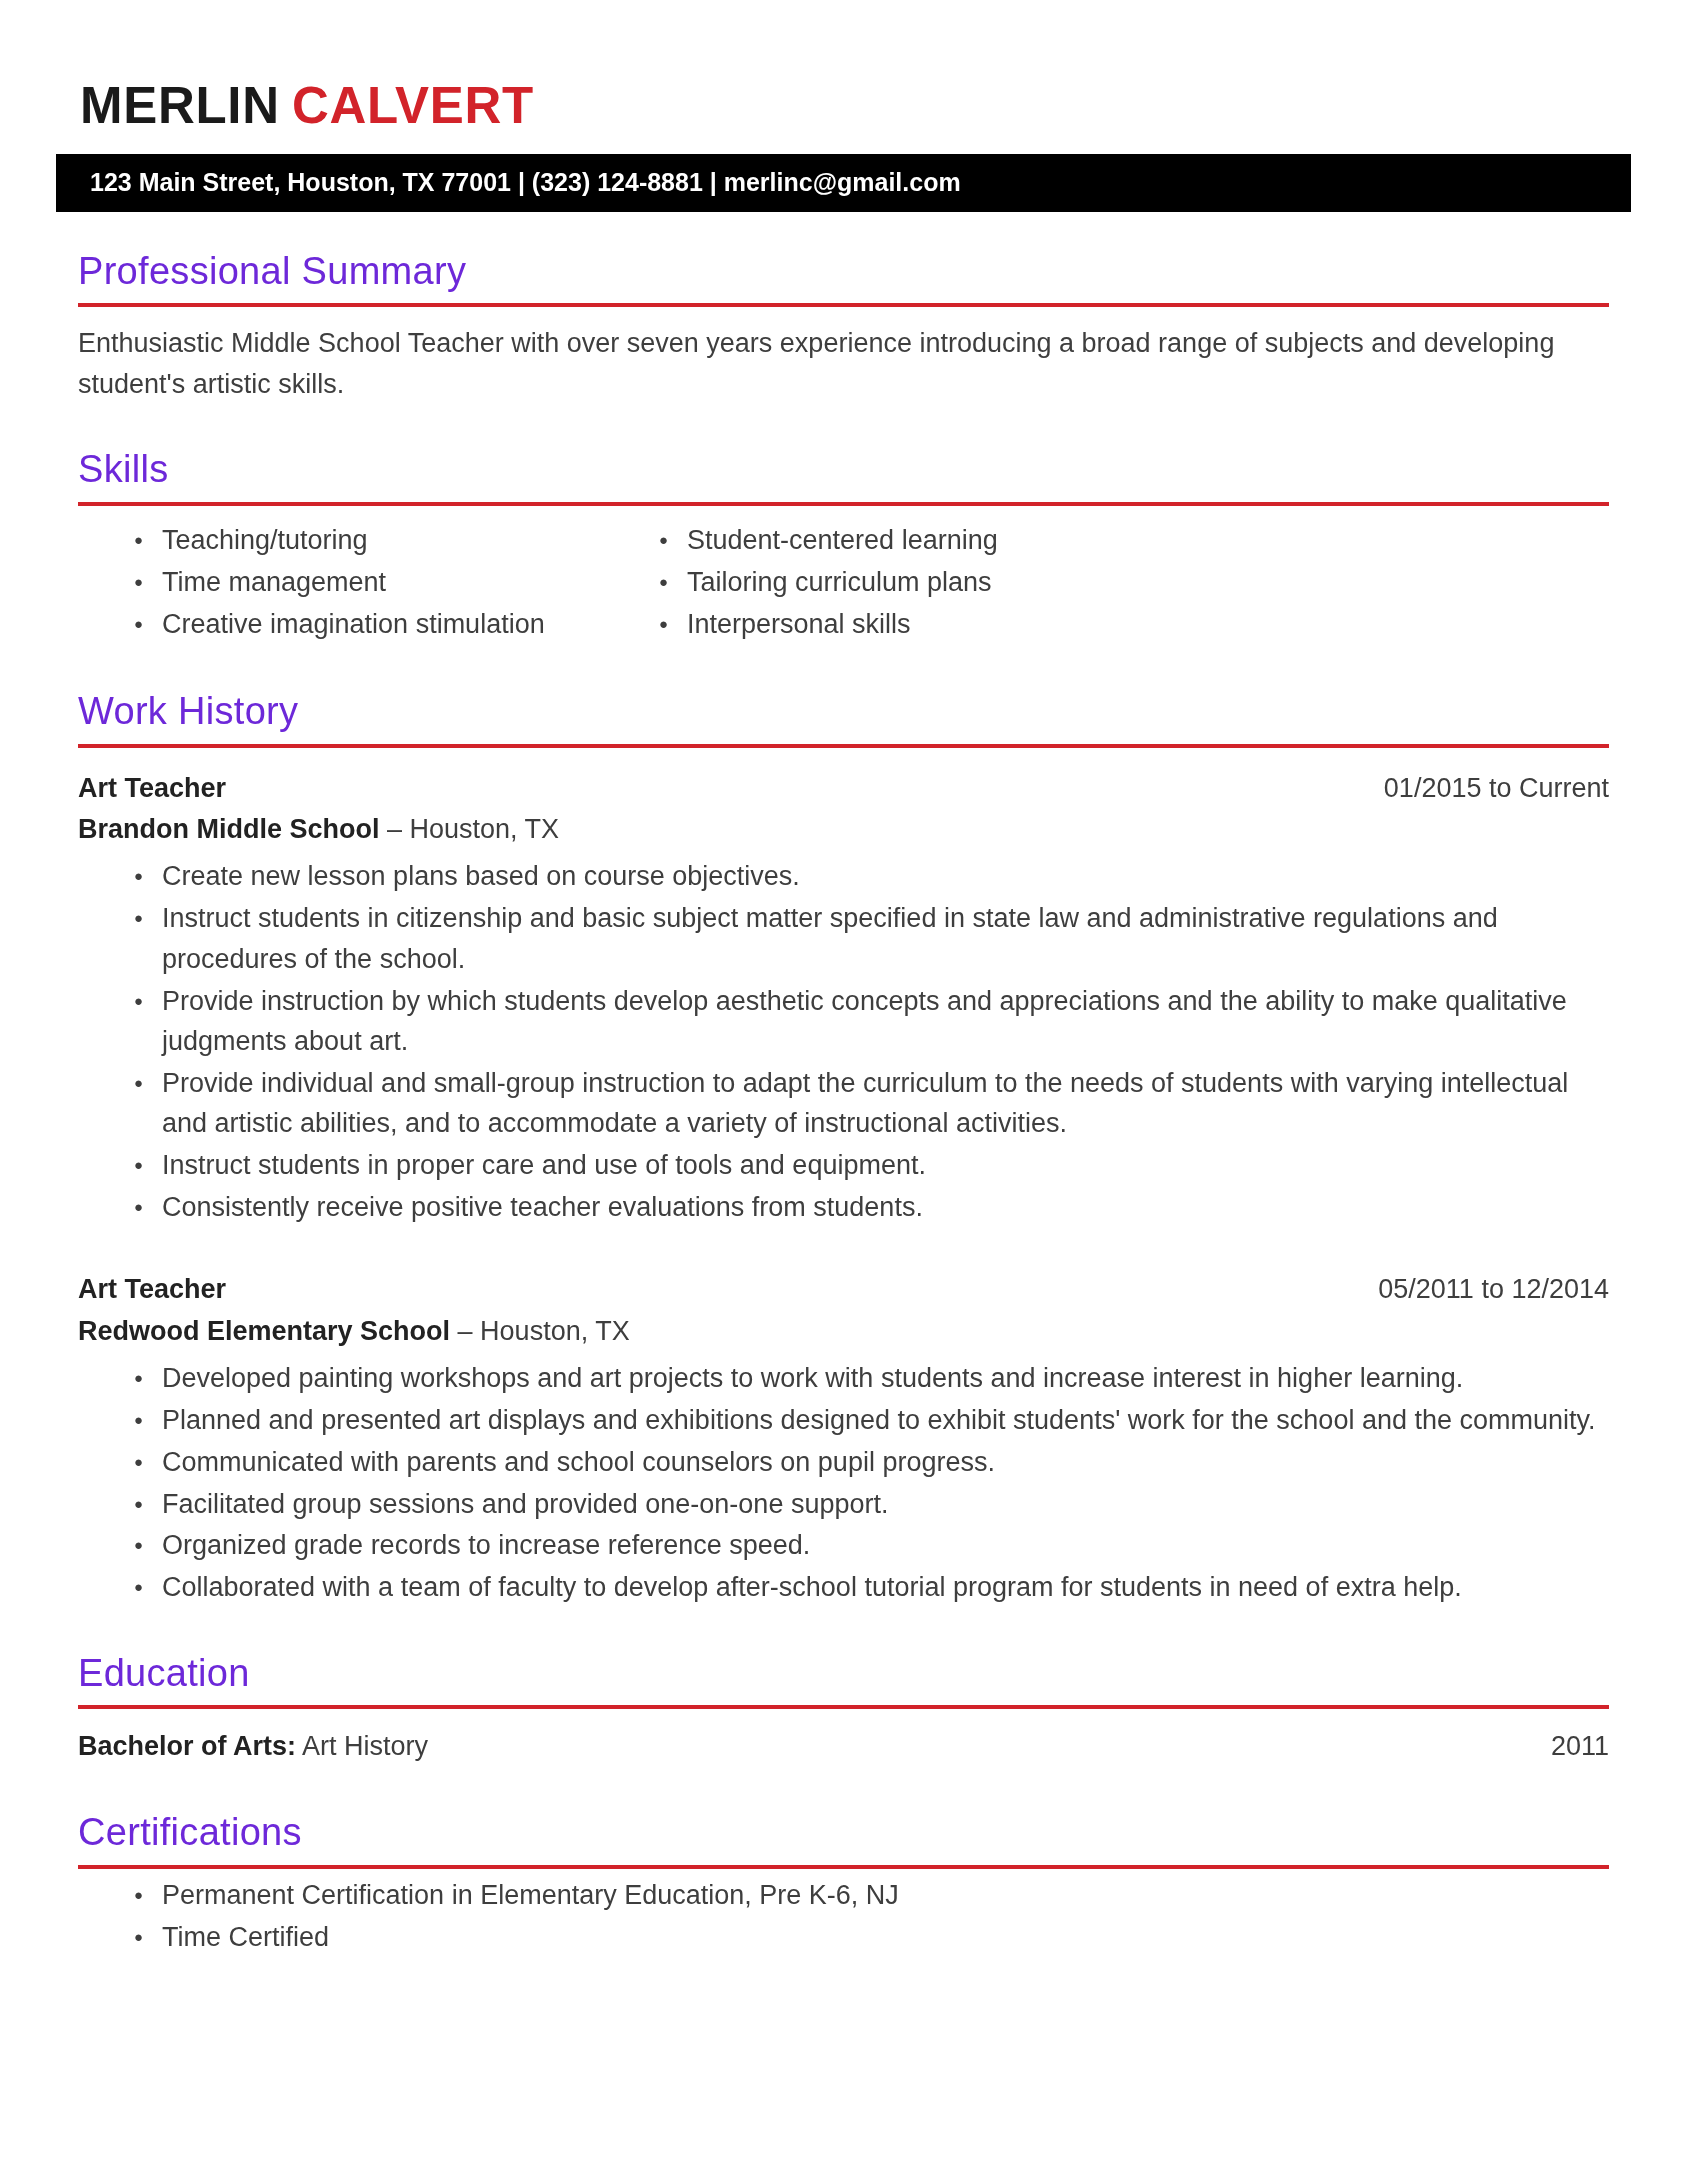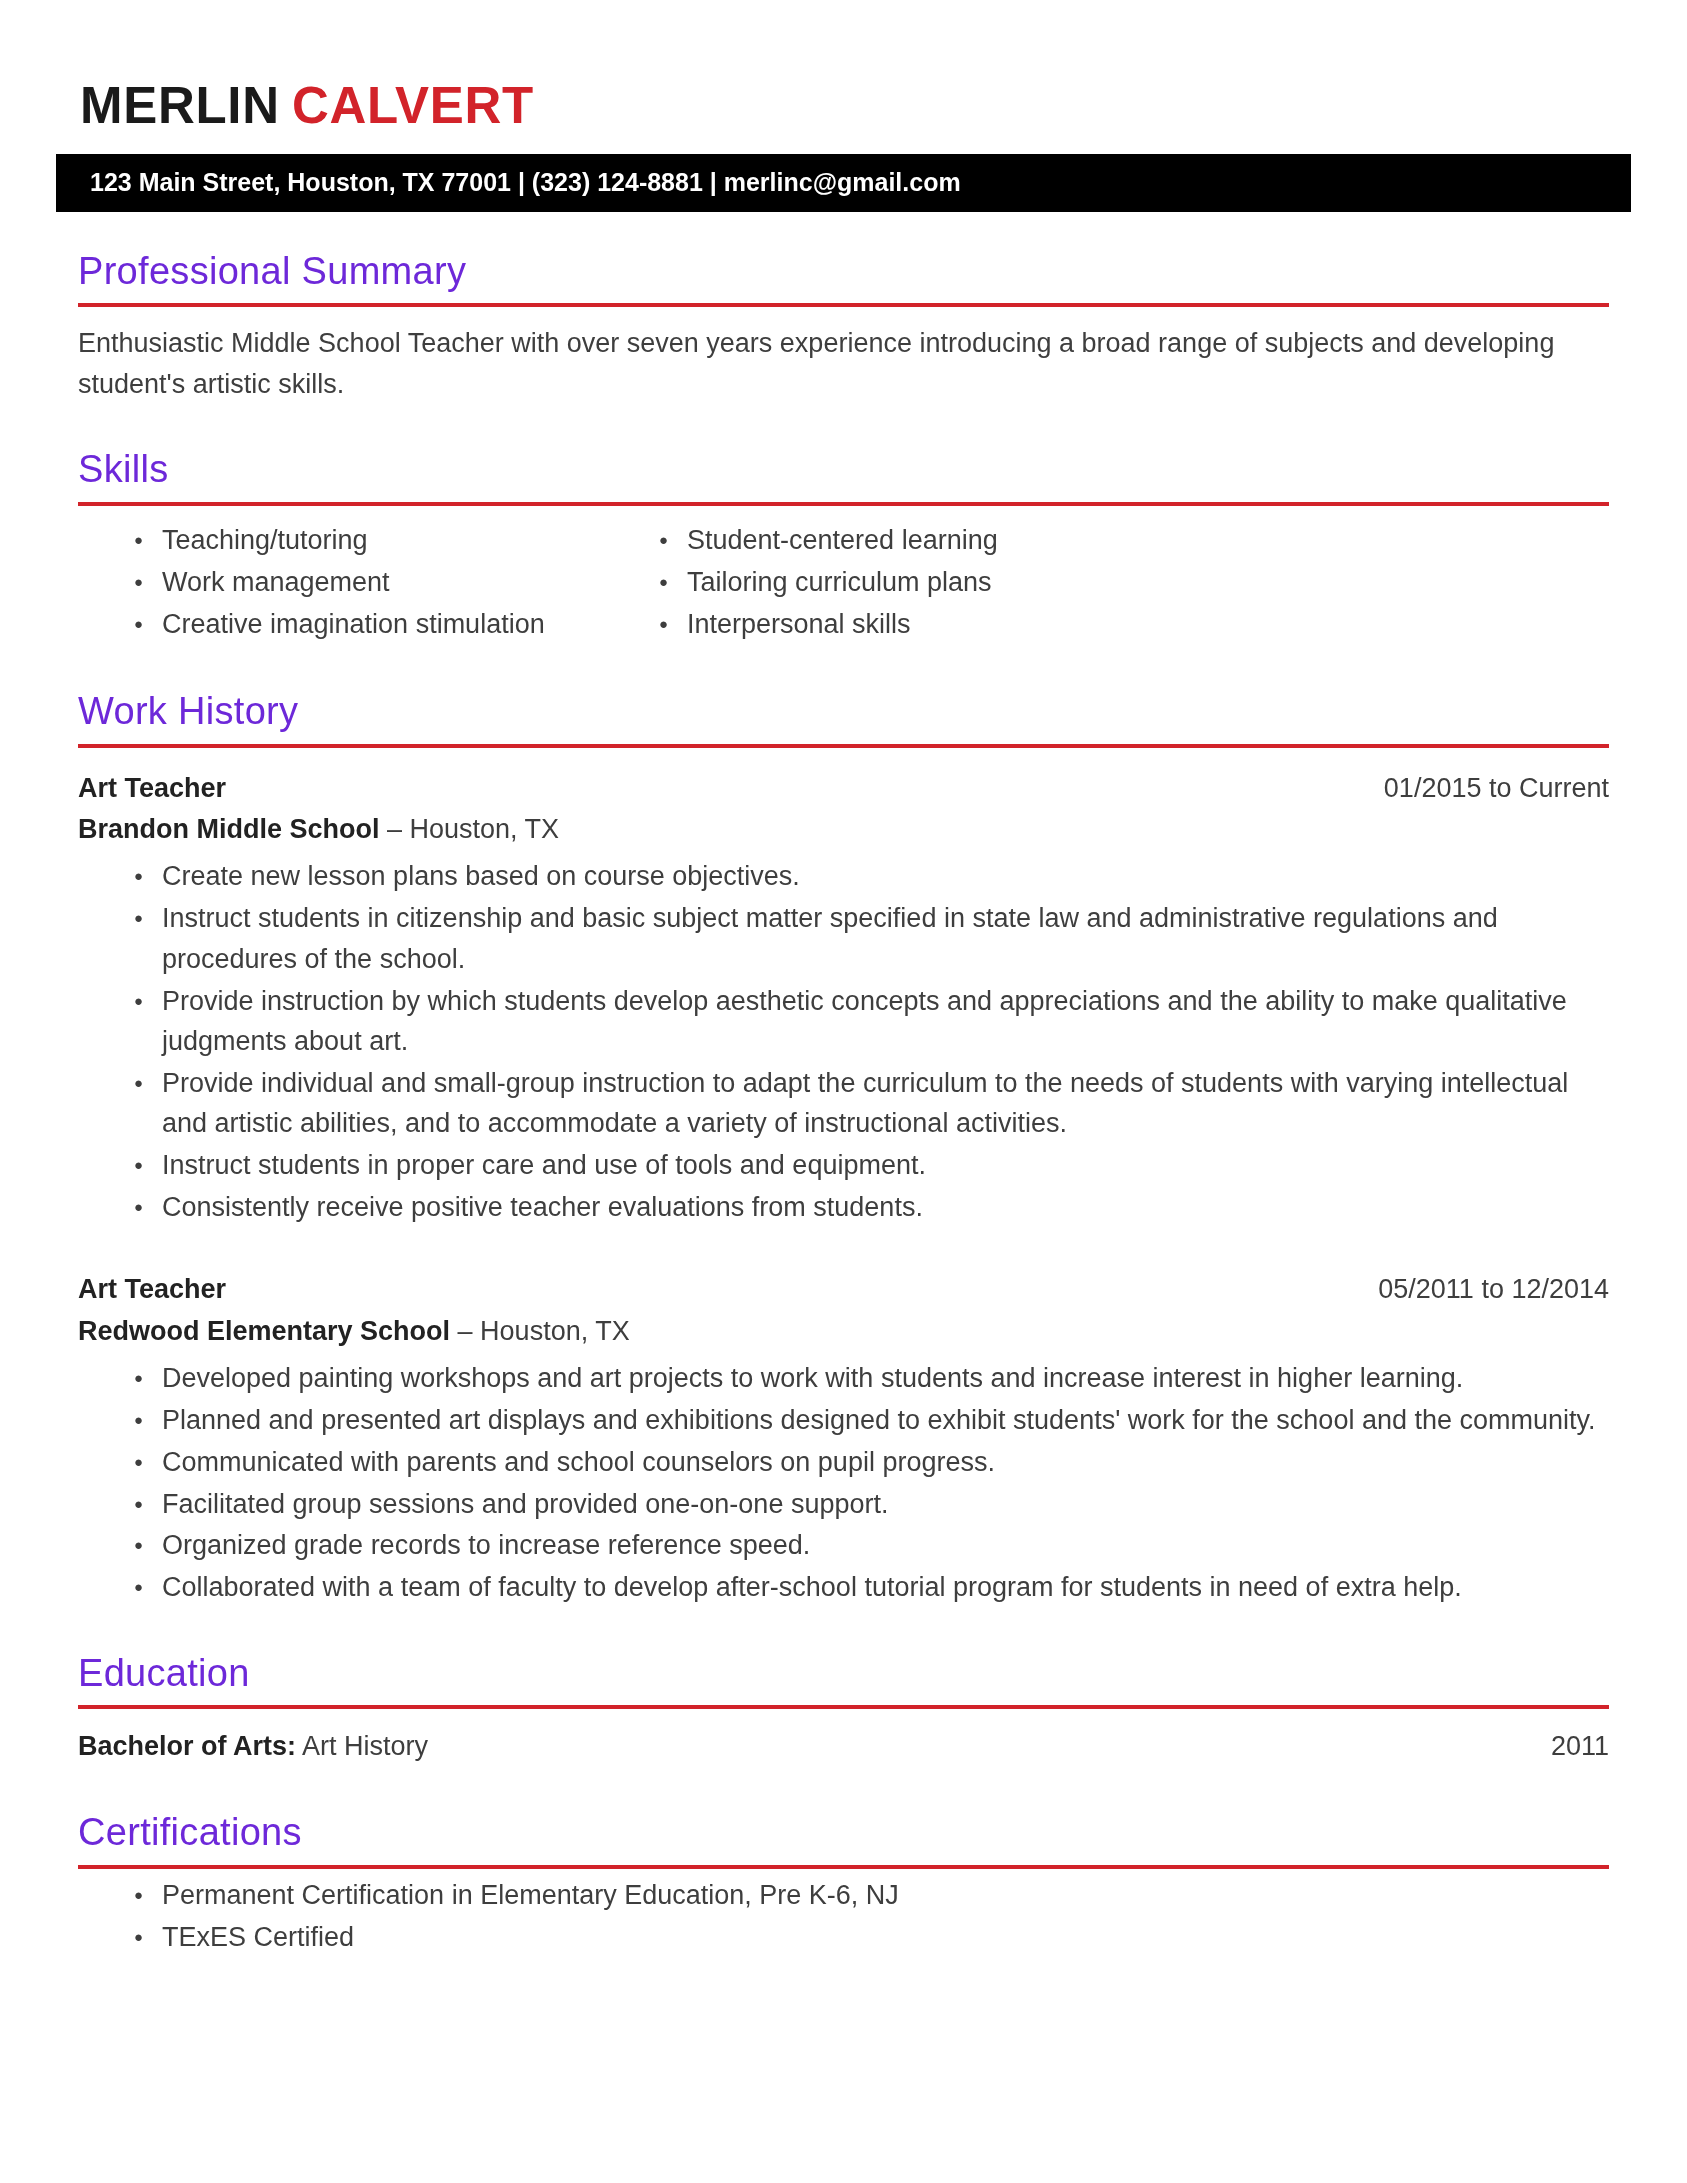--- a/index.html
+++ b/index.html
@@ -125,21 +125,21 @@
     <h2 class="section-title">Skills</h2>
     <div class="skills-grid">
       <div class="col1">
         <ul class="bullets">
           <li>
               <span class="dot"></span>
               <span class="li-text">Teaching/tutoring</span>
             </li>
           <li>
               <span class="dot"></span>
-              <span class="li-text">Work management</span>
+              <span class="li-text">Time management</span>
             </li>
           <li>
               <span class="dot"></span>
               <span class="li-text">Creative imagination stimulation</span>
             </li>
         </ul>
       </div>
       <div class="col2">
         <ul class="bullets">
           <li>
@@ -241,19 +241,19 @@
     </div>
 
     <h2 class="section-title">Certifications</h2>
     <ul class="bullets cert-list">
       <li>
           <span class="dot"></span>
           <span class="li-text">Permanent Certification in Elementary Education, Pre K-6, NJ</span>
         </li>
       <li>
           <span class="dot"></span>
-          <span class="li-text">TExES Certified</span>
+          <span class="li-text">Time Certified</span>
         </li>
     </ul>
 
   </div>
 </div>
 
 
 </body></html>

